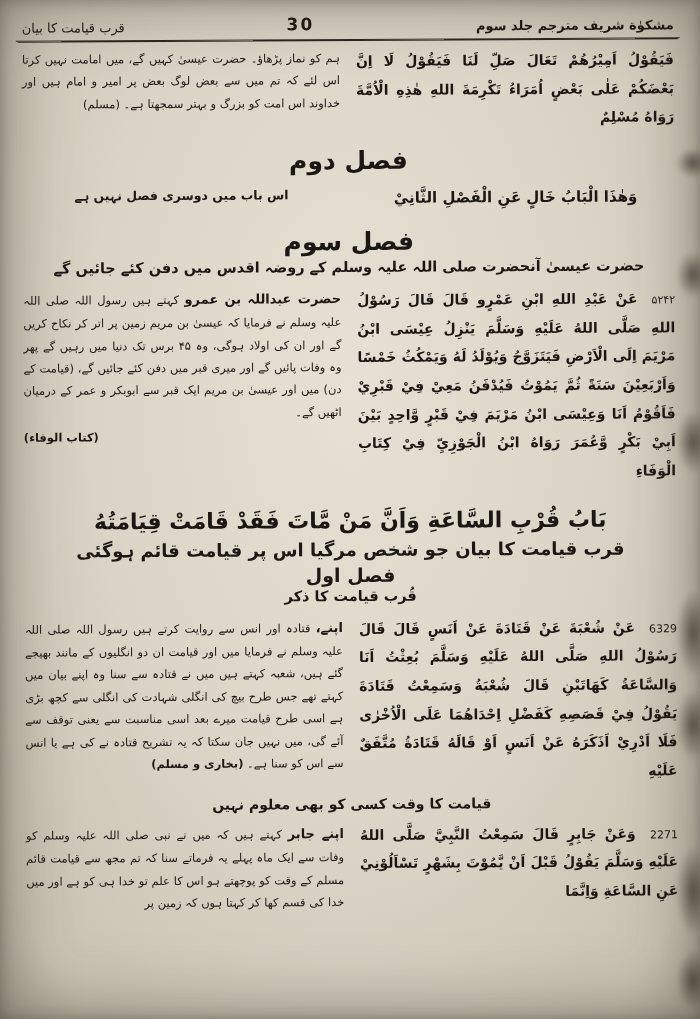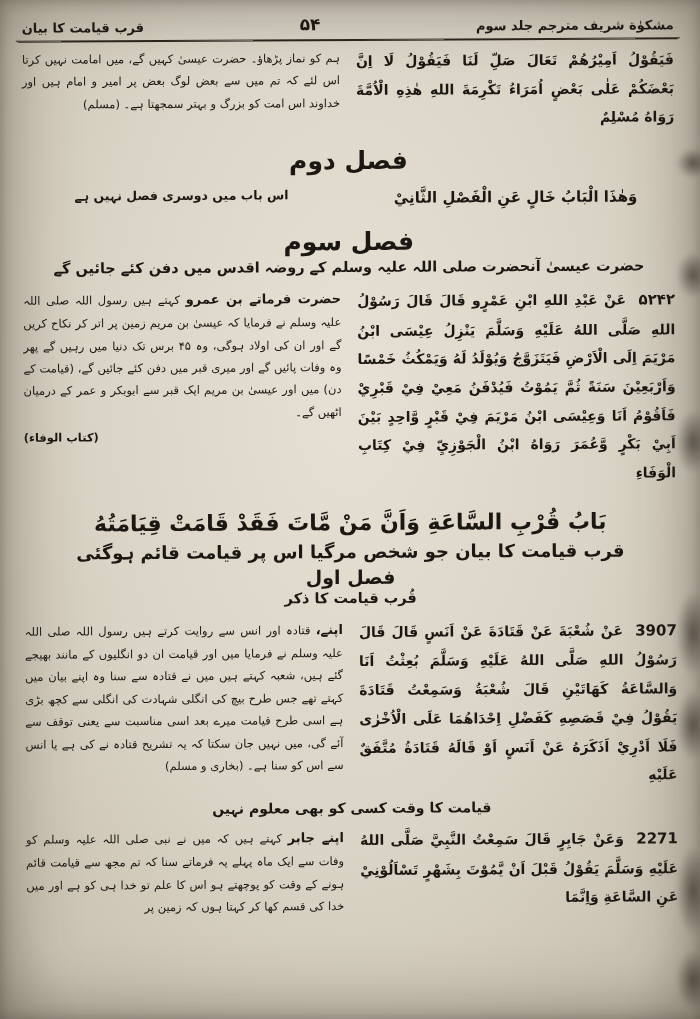--- a/index.html
+++ b/index.html
@@ -21,41 +21,41 @@
   
   .pg-header {
     display: flex; justify-content: space-between; align-items: flex-end;
     margin: 14px 16px 0;
     padding: 0 6px 5px;
     border-bottom: 1.5px solid #2b251d;
     box-shadow: 0 3px 0 -2px #2b251d;
   }
   .h-book  { font-size: 13px; font-weight: bold; }
   .h-page  { font-size: 17px; font-weight: bold; letter-spacing: 2px; }
-  .h-chap  { font-size: 13px; font-weight: bold; }
+  .h-chap  { font-size: 13px; font-weight: normal; }
 
   
   .cols { display: flex; gap: 16px; padding: 7px 22px 4px; align-items: flex-start; }
   .col  { flex: 1 1 0; min-width: 0; }
   .arabic {
     font-size: 14px; line-height: 2.05; font-weight: 600;
     text-align: justify;
   }
   .urdu {
     font-size: 11.5px; line-height: 1.95;
     text-align: justify;
   }
   .col.center-line { text-align: center; font-weight: bold; }
   .arabic.center-line { font-size: 15px; }
   .urdu.center-line  { font-size: 12.5px; }
 
-  .hnum  { font-weight: bold; font-size: 15px; margin-left: 6px; }
+  .hnum  { font-weight: normal; font-size: 11px; margin-left: 6px; }
   .lead  { font-weight: bold; font-size: 13px; }
   .src   { text-align: left; font-size: 11.5px; font-weight: bold; margin-top: 2px; }
-  .src-inline { font-weight: normal; }
+  .src-inline { font-weight: bold; }
 
   
   .fasl   { text-align: center; font-size: 25px; font-weight: bold; margin: 9px 0 1px; }
   .sub    { text-align: center; font-size: 14.5px; font-weight: bold; margin: 3px 24px 4px; }
   .bab-ar { text-align: center; font-size: 22px; font-weight: bold; margin: 13px 14px 2px; line-height: 1.5; }
   .bab-ur { text-align: center; font-size: 18px; font-weight: bold; margin: 2px 14px 0; }
   .fasl-sm{ text-align: center; font-size: 19px; font-weight: bold; margin: 4px 0 0; }
   .zikr   { text-align: center; font-size: 14.5px; font-weight: bold; margin: 2px 0 4px; letter-spacing: 1px; }
   .mid-head { text-align: center; font-size: 14px; font-weight: bold; margin: 5px 0 2px; }
 
@@ -72,21 +72,21 @@
   }
 </style>
 </head>
 <body>
 
 <div class="page">
   <div class="content">
 
     <header class="pg-header">
       <span class="h-book">مشكوٰة شريف مترجم جلد سوم</span>
-      <span class="h-page">۵۴</span>
+      <span class="h-page">30</span>
       <span class="h-chap">قرب قیامت کا بیان</span>
     </header>
 
     <section class="cols">
       <div class="col arabic">فَيَقُوْلُ اَمِيْرُهُمْ تَعَالَ صَلِّ لَنَا فَيَقُوْلُ لَا اِنَّ بَعْضَكُمْ عَلٰى بَعْضٍ اُمَرَاءُ تَكْرِمَةَ اللهِ هٰذِهِ الْاُمَّةَ رَوَاهُ مُسْلِمٌ</div>
       <div class="col urdu">ہم کو نماز پڑھاؤ۔ حضرت عیسیٰ کہیں گے، میں امامت نہیں کرتا اس لئے کہ تم میں سے بعض لوگ بعض پر امیر و امام ہیں اور خداوند اس امت کو بزرگ و بہتر سمجھتا ہے۔ (مسلم)</div>
     </section>
 
     <div class="fasl">فصل دوم</div>
 
@@ -97,53 +97,53 @@
 
     <div class="fasl">فصل سوم</div>
     <div class="sub">حضرت عیسیٰ آنحضرت صلی اللہ علیہ وسلم کے روضہ اقدس میں دفن کئے جائیں گے</div>
 
     <section class="cols">
       <div class="col arabic">
         <span class="hnum">۵۲۴۲</span>
         <span>عَنْ عَبْدِ اللهِ ابْنِ عَمْرٍو قَالَ قَالَ رَسُوْلُ اللهِ صَلَّى اللهُ عَلَيْهِ وَسَلَّمَ يَنْزِلُ عِيْسَى ابْنُ مَرْيَمَ اِلَى الْاَرْضِ فَيَتَزَوَّجُ وَيُوْلَدُ لَهُ وَيَمْكُثُ خَمْسًا وَاَرْبَعِيْنَ سَنَةً ثُمَّ يَمُوْتُ فَيُدْفَنُ مَعِيْ فِيْ قَبْرِيْ فَاَقُوْمُ اَنَا وَعِيْسَى ابْنُ مَرْيَمَ فِيْ قَبْرٍ وَّاحِدٍ بَيْنَ اَبِيْ بَكْرٍ وَّعُمَرَ رَوَاهُ ابْنُ الْجَوْزِيِّ فِيْ كِتَابِ الْوَفَاءِ</span>
       </div>
       <div class="col urdu">
-        <span class="lead">حضرت فرماتے بن عمرو</span>
+        <span class="lead">حضرت عبداللہ بن عمرو</span>
         <span>کہتے ہیں رسول اللہ صلی اللہ علیہ وسلم نے فرمایا کہ عیسیٰ بن مریم زمین پر اتر کر نکاح کریں گے اور ان کی اولاد ہوگی، وہ ۴۵ برس تک دنیا میں رہیں گے پھر وہ وفات پائیں گے اور میری قبر میں دفن کئے جائیں گے، (قیامت کے دن) میں اور عیسیٰ بن مریم ایک قبر سے ابوبکر و عمر کے درمیان اٹھیں گے۔</span>
         <div class="src">(کتاب الوفاء)</div>
       </div>
     </section>
 
     <div class="bab-ar">بَابُ قُرْبِ السَّاعَةِ وَاَنَّ مَنْ مَّاتَ فَقَدْ قَامَتْ قِيَامَتُهُ</div>
     <div class="bab-ur">قرب قیامت کا بیان جو شخص مرگیا اس پر قیامت قائم ہوگئی</div>
     <div class="fasl-sm">فصل اول</div>
     <div class="zikr">قُرب قیامت کا ذکر</div>
 
     <section class="cols">
       <div class="col arabic">
-        <span class="hnum">3907</span>
+        <span class="hnum">6329</span>
         <span>عَنْ شُعْبَةَ عَنْ قَتَادَةَ عَنْ اَنَسٍ قَالَ قَالَ رَسُوْلُ اللهِ صَلَّى اللهُ عَلَيْهِ وَسَلَّمَ بُعِثْتُ اَنَا وَالسَّاعَةُ كَهَاتَيْنِ قَالَ شُعْبَةُ وَسَمِعْتُ قَتَادَةَ يَقُوْلُ فِيْ قَصَصِهِ كَفَضْلِ اِحْدَاهُمَا عَلَى الْاُخْرٰى فَلَا اَدْرِيْ اَذَكَرَهُ عَنْ اَنَسٍ اَوْ قَالَهُ قَتَادَةُ مُتَّفَقٌ عَلَيْهِ</span>
       </div>
       <div class="col urdu">
         <span class="lead">اپنے،</span>
         <span>قتادہ اور انس سے روایت کرتے ہیں رسول اللہ صلی اللہ علیہ وسلم نے فرمایا میں اور قیامت ان دو انگلیوں کے مانند بھیجے گئے ہیں، شعبہ کہتے ہیں میں نے قتادہ سے سنا وہ اپنے بیان میں کہتے تھے جس طرح بیچ کی انگلی شہادت کی انگلی سے کچھ بڑی ہے اسی طرح قیامت میرے بعد اسی مناسبت سے یعنی توقف سے آئے گی، میں نہیں جان سکتا کہ یہ تشریح قتادہ نے کی ہے یا انس سے اس کو سنا ہے۔</span>
         <span class="src-inline">(بخاری و مسلم)</span>
       </div>
     </section>
 
     <div class="mid-head">قیامت کا وقت کسی کو بھی معلوم نہیں</div>
 
     <section class="cols">
       <div class="col arabic">
         <span class="hnum">2271</span>
         <span>وَعَنْ جَابِرٍ قَالَ سَمِعْتُ النَّبِيَّ صَلَّى اللهُ عَلَيْهِ وَسَلَّمَ يَقُوْلُ قَبْلَ اَنْ يَّمُوْتَ بِشَهْرٍ تَسْاَلُوْنِيْ عَنِ السَّاعَةِ وَاِنَّمَا</span>
       </div>
       <div class="col urdu">
         <span class="lead">اپنے جابر</span>
-        <span>کہتے ہیں کہ میں نے نبی صلی اللہ علیہ وسلم کو وفات سے ایک ماہ پہلے یہ فرماتے سنا کہ تم مجھ سے قیامت قائم ہونے کے وقت کو پوچھتے ہو اس کا علم تو خدا ہی کو ہے اور میں خدا کی قسم کھا کر کہتا ہوں کہ زمین پر</span>
+        <span>کہتے ہیں کہ میں نے نبی صلی اللہ علیہ وسلم کو وفات سے ایک ماہ پہلے یہ فرماتے سنا کہ تم مجھ سے قیامت قائم مسلم کے وقت کو پوچھتے ہو اس کا علم تو خدا ہی کو ہے اور میں خدا کی قسم کھا کر کہتا ہوں کہ زمین پر</span>
       </div>
     </section>
 
   </div>
 
   <div class="blob" style="top:148px; height:30px;"></div>
   <div class="blob" style="top:252px; height:46px;"></div>
   <div class="blob" style="top:410px; height:64px;"></div>
   <div class="blob" style="top:590px; height:86px;"></div>
   <div class="blob" style="top:690px; height:70px;"></div>

